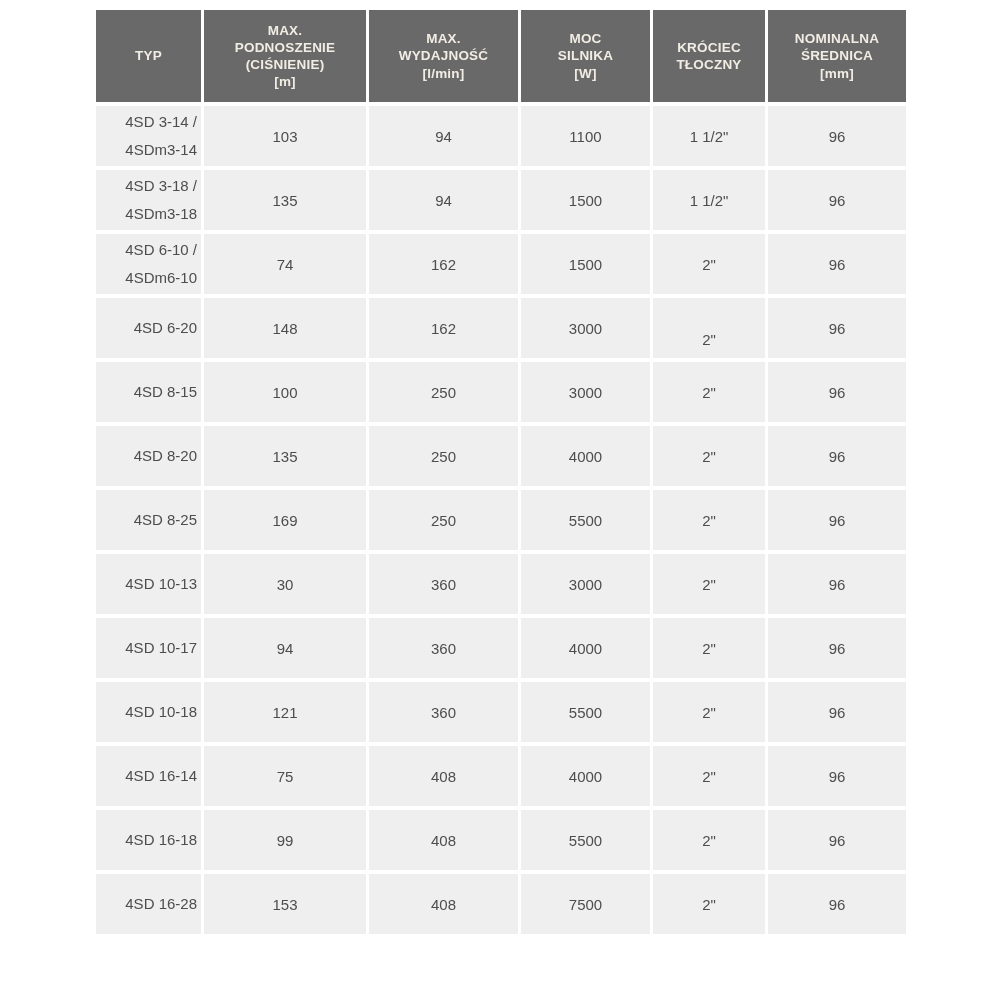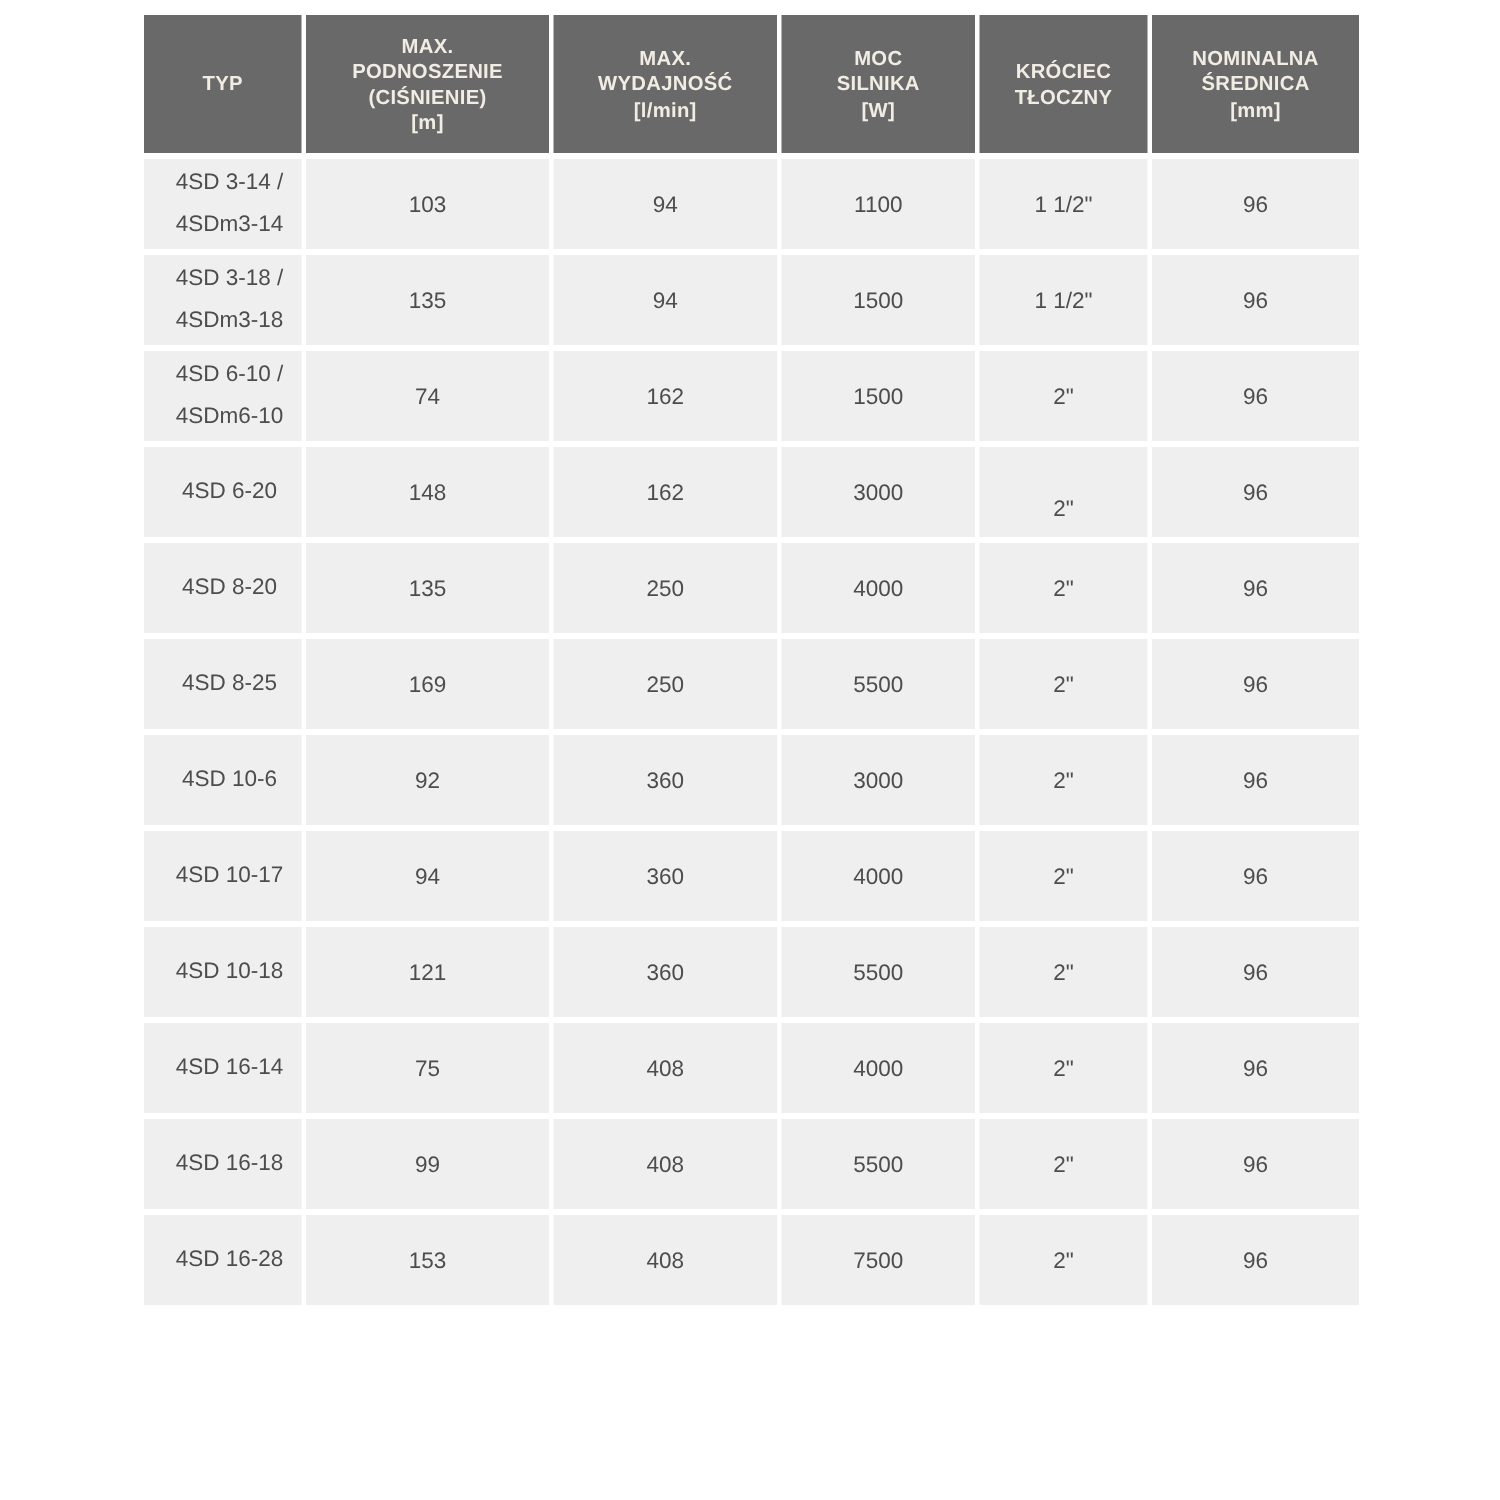--- a/index.html
+++ b/index.html
@@ -46,21 +46,21 @@
     background:var(--cell-bg);
     color:var(--cell-text);
     font-size:15px;
     height:60px;
     text-align:center;
     vertical-align:middle;
     padding:0 4px;
     white-space:pre-line;
   }
   td.typ-cell{
-    text-align:center;
+    text-align:right;
     padding-left:13px;
     line-height:1.9;
   }
   td.offset-down{
     padding-top:22px;
   }
 </style>
 </head>
 <body>
 
@@ -123,38 +123,46 @@
       </tr>
       <tr>
         <td class="typ-cell">4SD 6-20</td>
         <td>148</td>
         <td>162</td>
         <td>3000</td>
         <td class="offset-down">2"</td>
         <td>96</td>
       </tr>
       <tr>
+        <td class="typ-cell">4SD 8-15</td>
+        <td>100</td>
+        <td>250</td>
+        <td>3000</td>
+        <td>2"</td>
+        <td>96</td>
+      </tr>
+      <tr>
         <td class="typ-cell">4SD 8-20</td>
         <td>135</td>
         <td>250</td>
         <td>4000</td>
         <td>2"</td>
         <td>96</td>
       </tr>
       <tr>
         <td class="typ-cell">4SD 8-25</td>
         <td>169</td>
         <td>250</td>
         <td>5500</td>
         <td>2"</td>
         <td>96</td>
       </tr>
       <tr>
-        <td class="typ-cell">4SD 10-6</td>
-        <td>92</td>
+        <td class="typ-cell">4SD 10-13</td>
+        <td>30</td>
         <td>360</td>
         <td>3000</td>
         <td>2"</td>
         <td>96</td>
       </tr>
       <tr>
         <td class="typ-cell">4SD 10-17</td>
         <td>94</td>
         <td>360</td>
         <td>4000</td>

